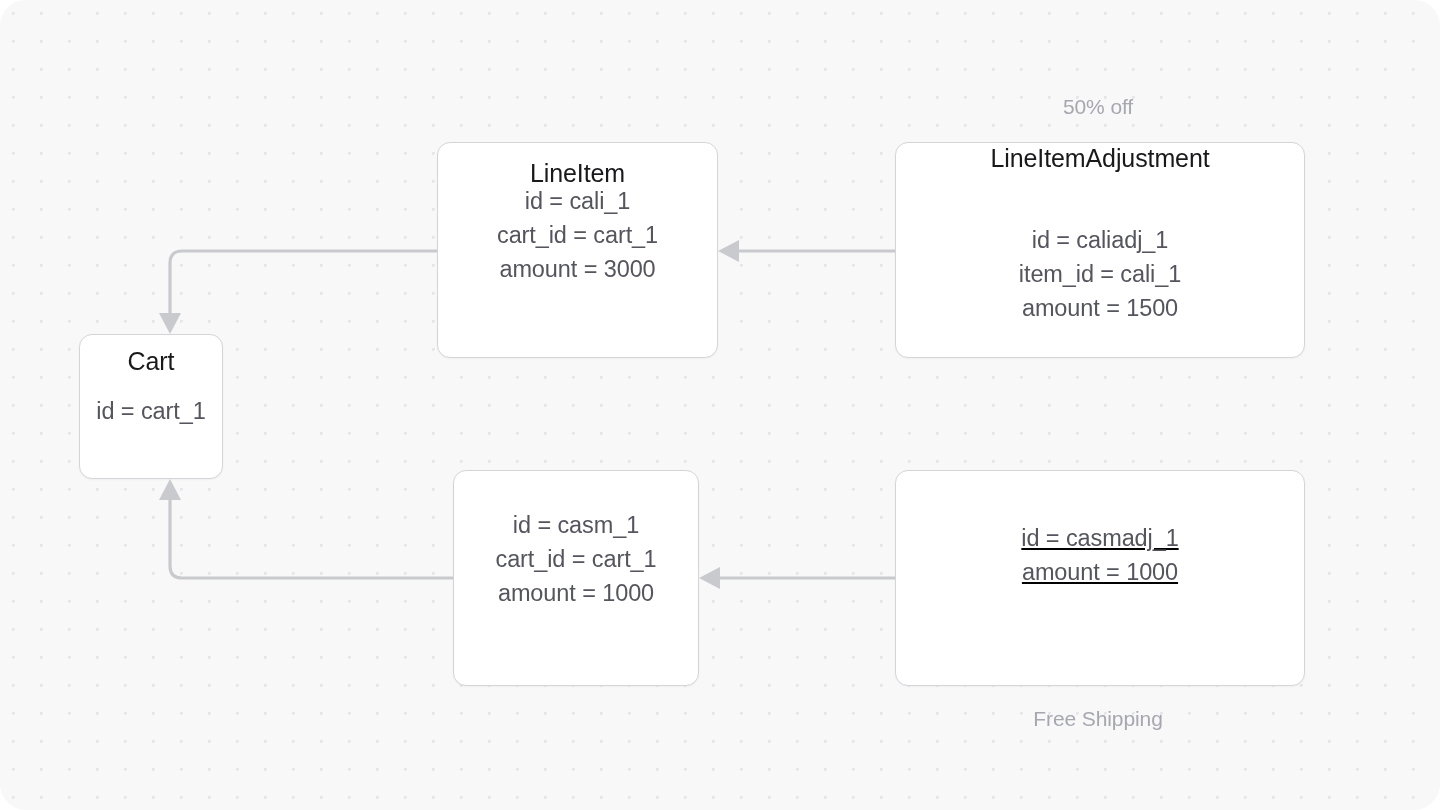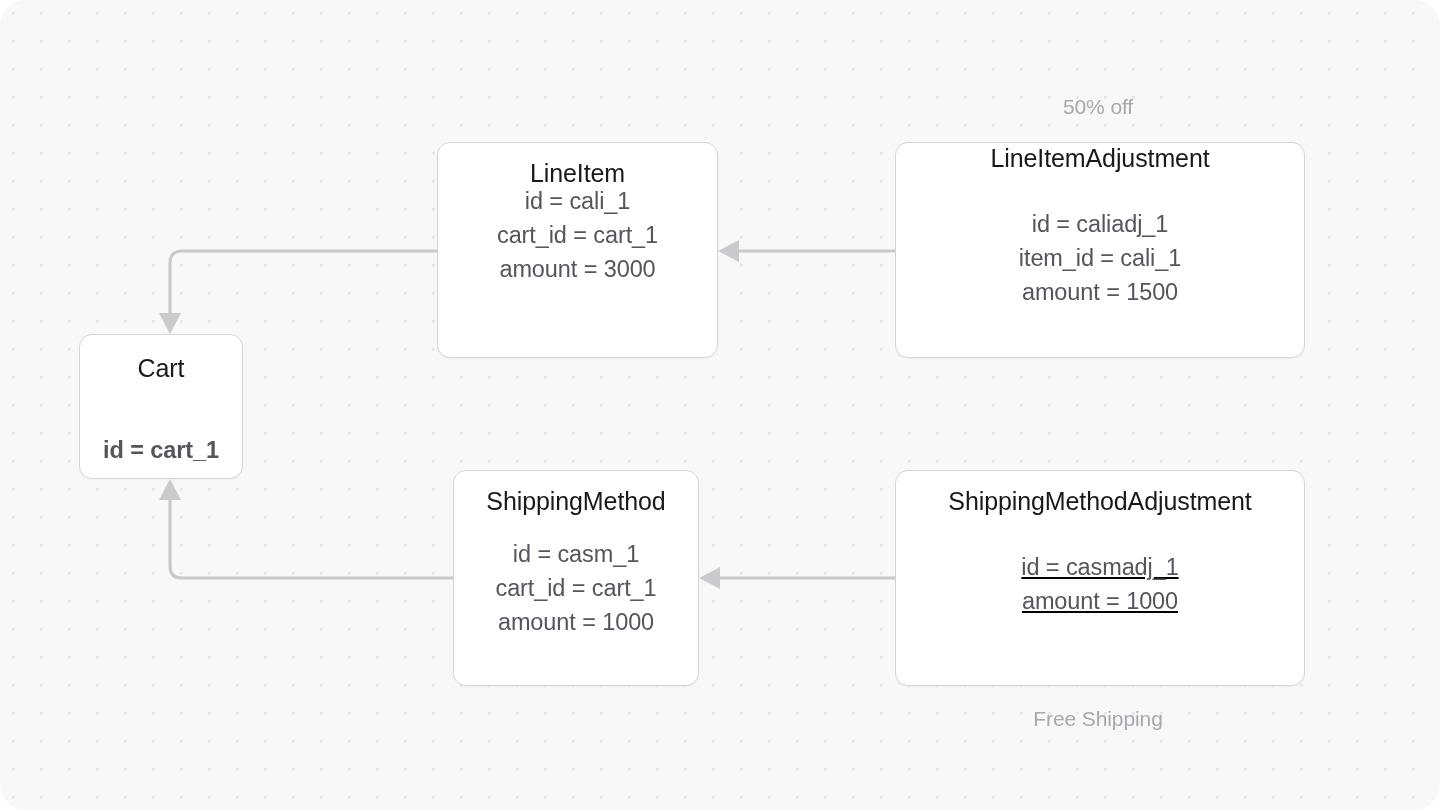--- a/index.html
+++ b/index.html
@@ -49,28 +49,28 @@
     gap: 7px;
   }
   .node-field {
     font-size: 23.5px;
     color: #54555d;
     white-space: nowrap;
     text-align: center;
     letter-spacing: -0.1px;
   }
   
-  #node-cart      { left: 79px;  top: 334px; width: 164px; height: 145px; padding-top: 19px; }
-  #node-cart .node-fields { margin-top: 54px; font-weight: bold; }
+  #node-cart      { left: 79px;  top: 334px; width: 144px; height: 145px; padding-top: 12px; }
+  #node-cart .node-fields { margin-top: 22px; }
 
   #node-lineitem  { left: 437px; top: 142px; width: 281px; height: 216px; padding-top: 16px; }
   #node-lineitem .node-fields { }
 
   #node-lineitemadjustment { left: 895px; top: 142px; width: 410px; height: 216px; padding-top: 1px; }
-  #node-lineitemadjustment .node-fields { margin-top: 38px; }
+  #node-lineitemadjustment .node-fields { margin-top: 54px; }
 
   #node-shippingmethod { left: 453px; top: 470px; width: 246px; height: 216px; padding-top: 16px; }
   #node-shippingmethod .node-fields { margin-top: 25px; }
 
   #node-shippingmethodadjustment { left: 895px; top: 470px; width: 410px; height: 216px; padding-top: 16px; }
   #node-shippingmethodadjustment .node-fields { margin-top: 38px; text-decoration: underline; }
 
   .edge-label {
     position: absolute;
     font-size: 21px;
@@ -125,29 +125,27 @@
   <div class="node" id="node-lineitemadjustment">
     <div class="node-title">LineItemAdjustment</div>
     <div class="node-fields">
       <div class="node-field">id = caliadj_1</div>
       <div class="node-field">item_id = cali_1</div>
       <div class="node-field">amount = 1500</div>
     </div>
   </div>
 
   <div class="node" id="node-shippingmethod">
-    <div class="node-title">ShippingMethod</div>
     <div class="node-fields">
       <div class="node-field">id = casm_1</div>
       <div class="node-field">cart_id = cart_1</div>
       <div class="node-field">amount = 1000</div>
     </div>
   </div>
 
   <div class="node" id="node-shippingmethodadjustment">
-    <div class="node-title">ShippingMethodAdjustment</div>
     <div class="node-fields">
       <div class="node-field">id = casmadj_1</div>
       <div class="node-field">amount = 1000</div>
     </div>
   </div>
 
 </div>
 
 </body></html>

